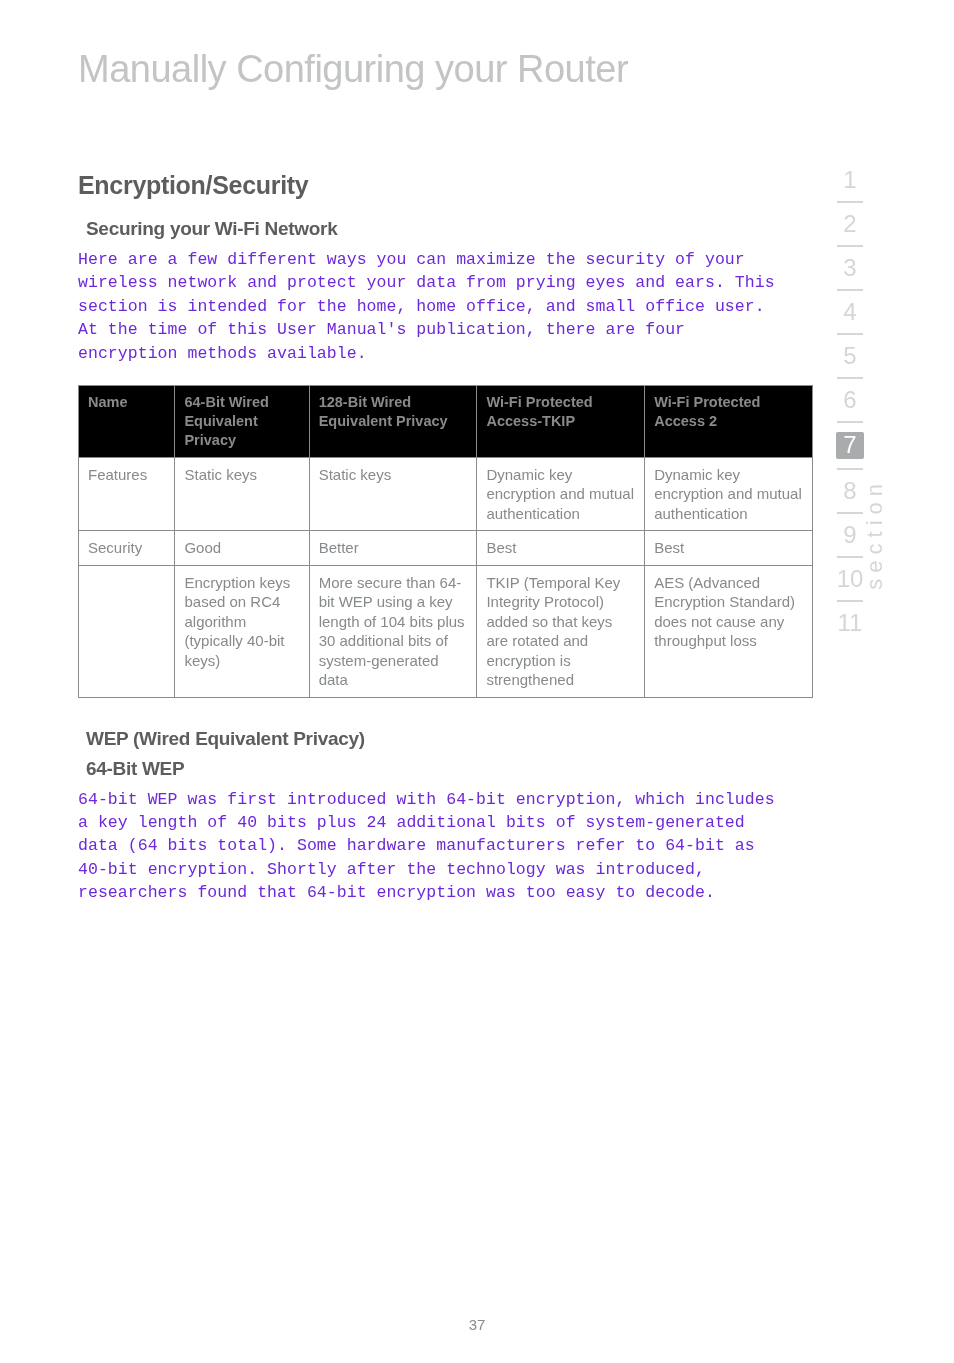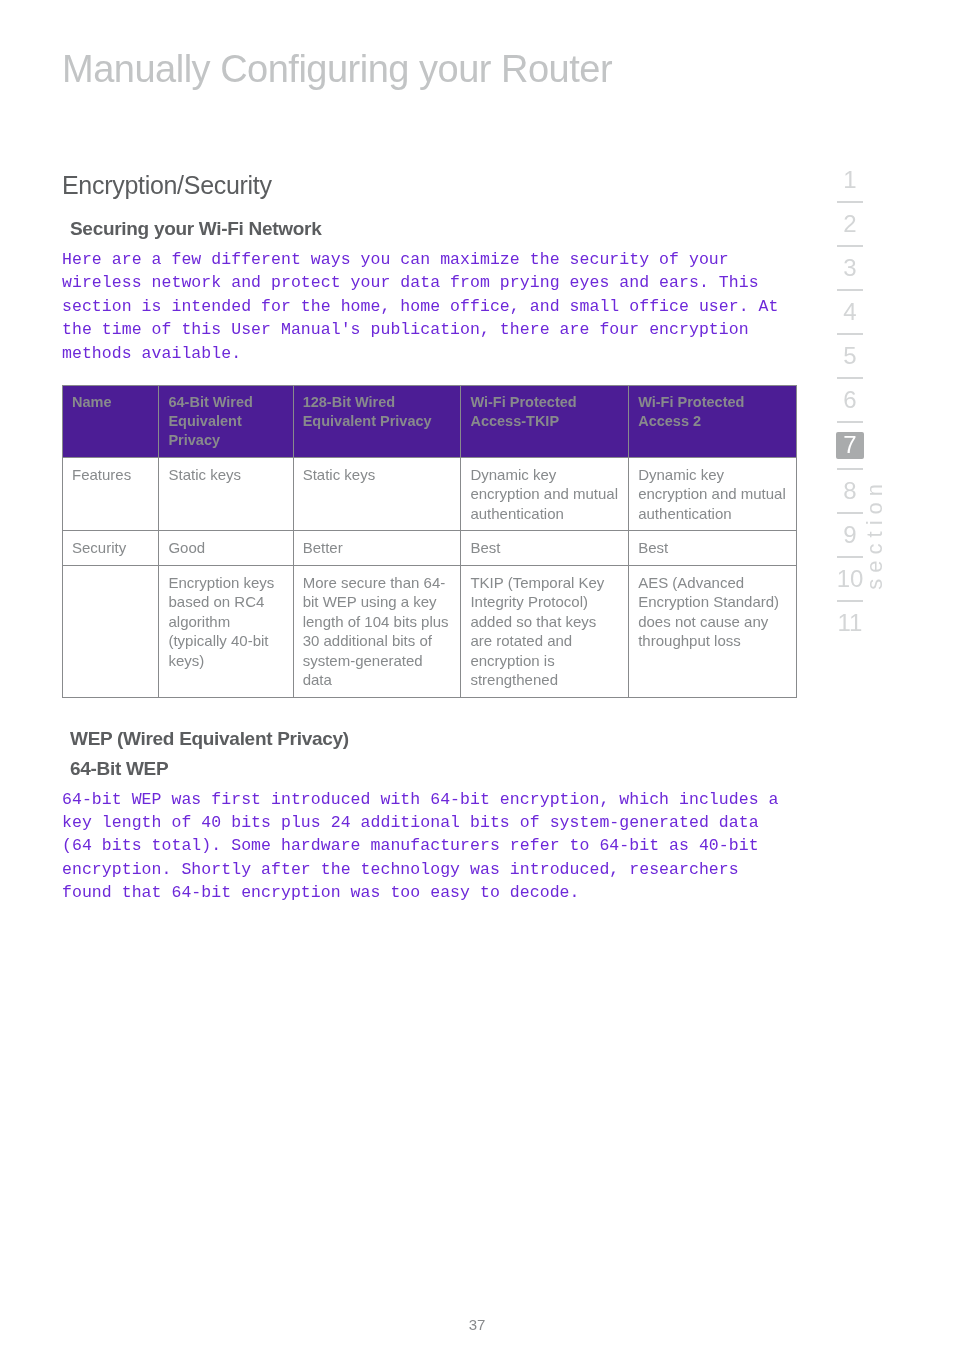--- a/index.html
+++ b/index.html
@@ -8,33 +8,33 @@
     background: #fff;
     font-family: Helvetica, Arial, sans-serif;
     color: #878a8c;
     width: 954px;
   }
   .page {
     width: 898px;
     min-height: 1363px;
     position: relative;
     box-sizing: border-box;
-    padding: 48px 110px 40px 62px;
+    padding: 48px 110px 40px 78px;
   }
   .chapter-title {
     font-family: Helvetica, Arial, sans-serif;
     font-weight: 500;
     font-size: 38px;
     color: #c2c4c5;
     letter-spacing: -0.5px;
     margin: 0 0 80px 0;
   }
   h2.section-heading {
     font-family: Helvetica, Arial, sans-serif;
-    font-weight: 400;
+    font-weight: 700;
     font-size: 25px;
     color: #5b5d5f;
     letter-spacing: -0.3px;
     margin: 0 0 18px 0;
   }
   h3.sub-heading {
     font-family: Helvetica, Arial, sans-serif;
     font-weight: 700;
     font-size: 19px;
     color: #5b5d5f;
@@ -57,21 +57,21 @@
     color: #878a8c;
   }
   table.security-table th, table.security-table td {
     border: 1px solid #888a8c;
     padding: 7px 9px 7px 9px;
     text-align: left;
     vertical-align: top;
     line-height: 1.3;
   }
   table.security-table th {
-    background: #4c1d95;
+    background: #000000;
     font-weight: 700;
     color: #888a8c;
     font-size: 14.5px;
   }
   table.security-table tbody td {
     font-weight: 400;
   }
   .col-name   { width: 92px; }
   .col-64     { width: 128px; }
   .col-128    { width: 160px; }

